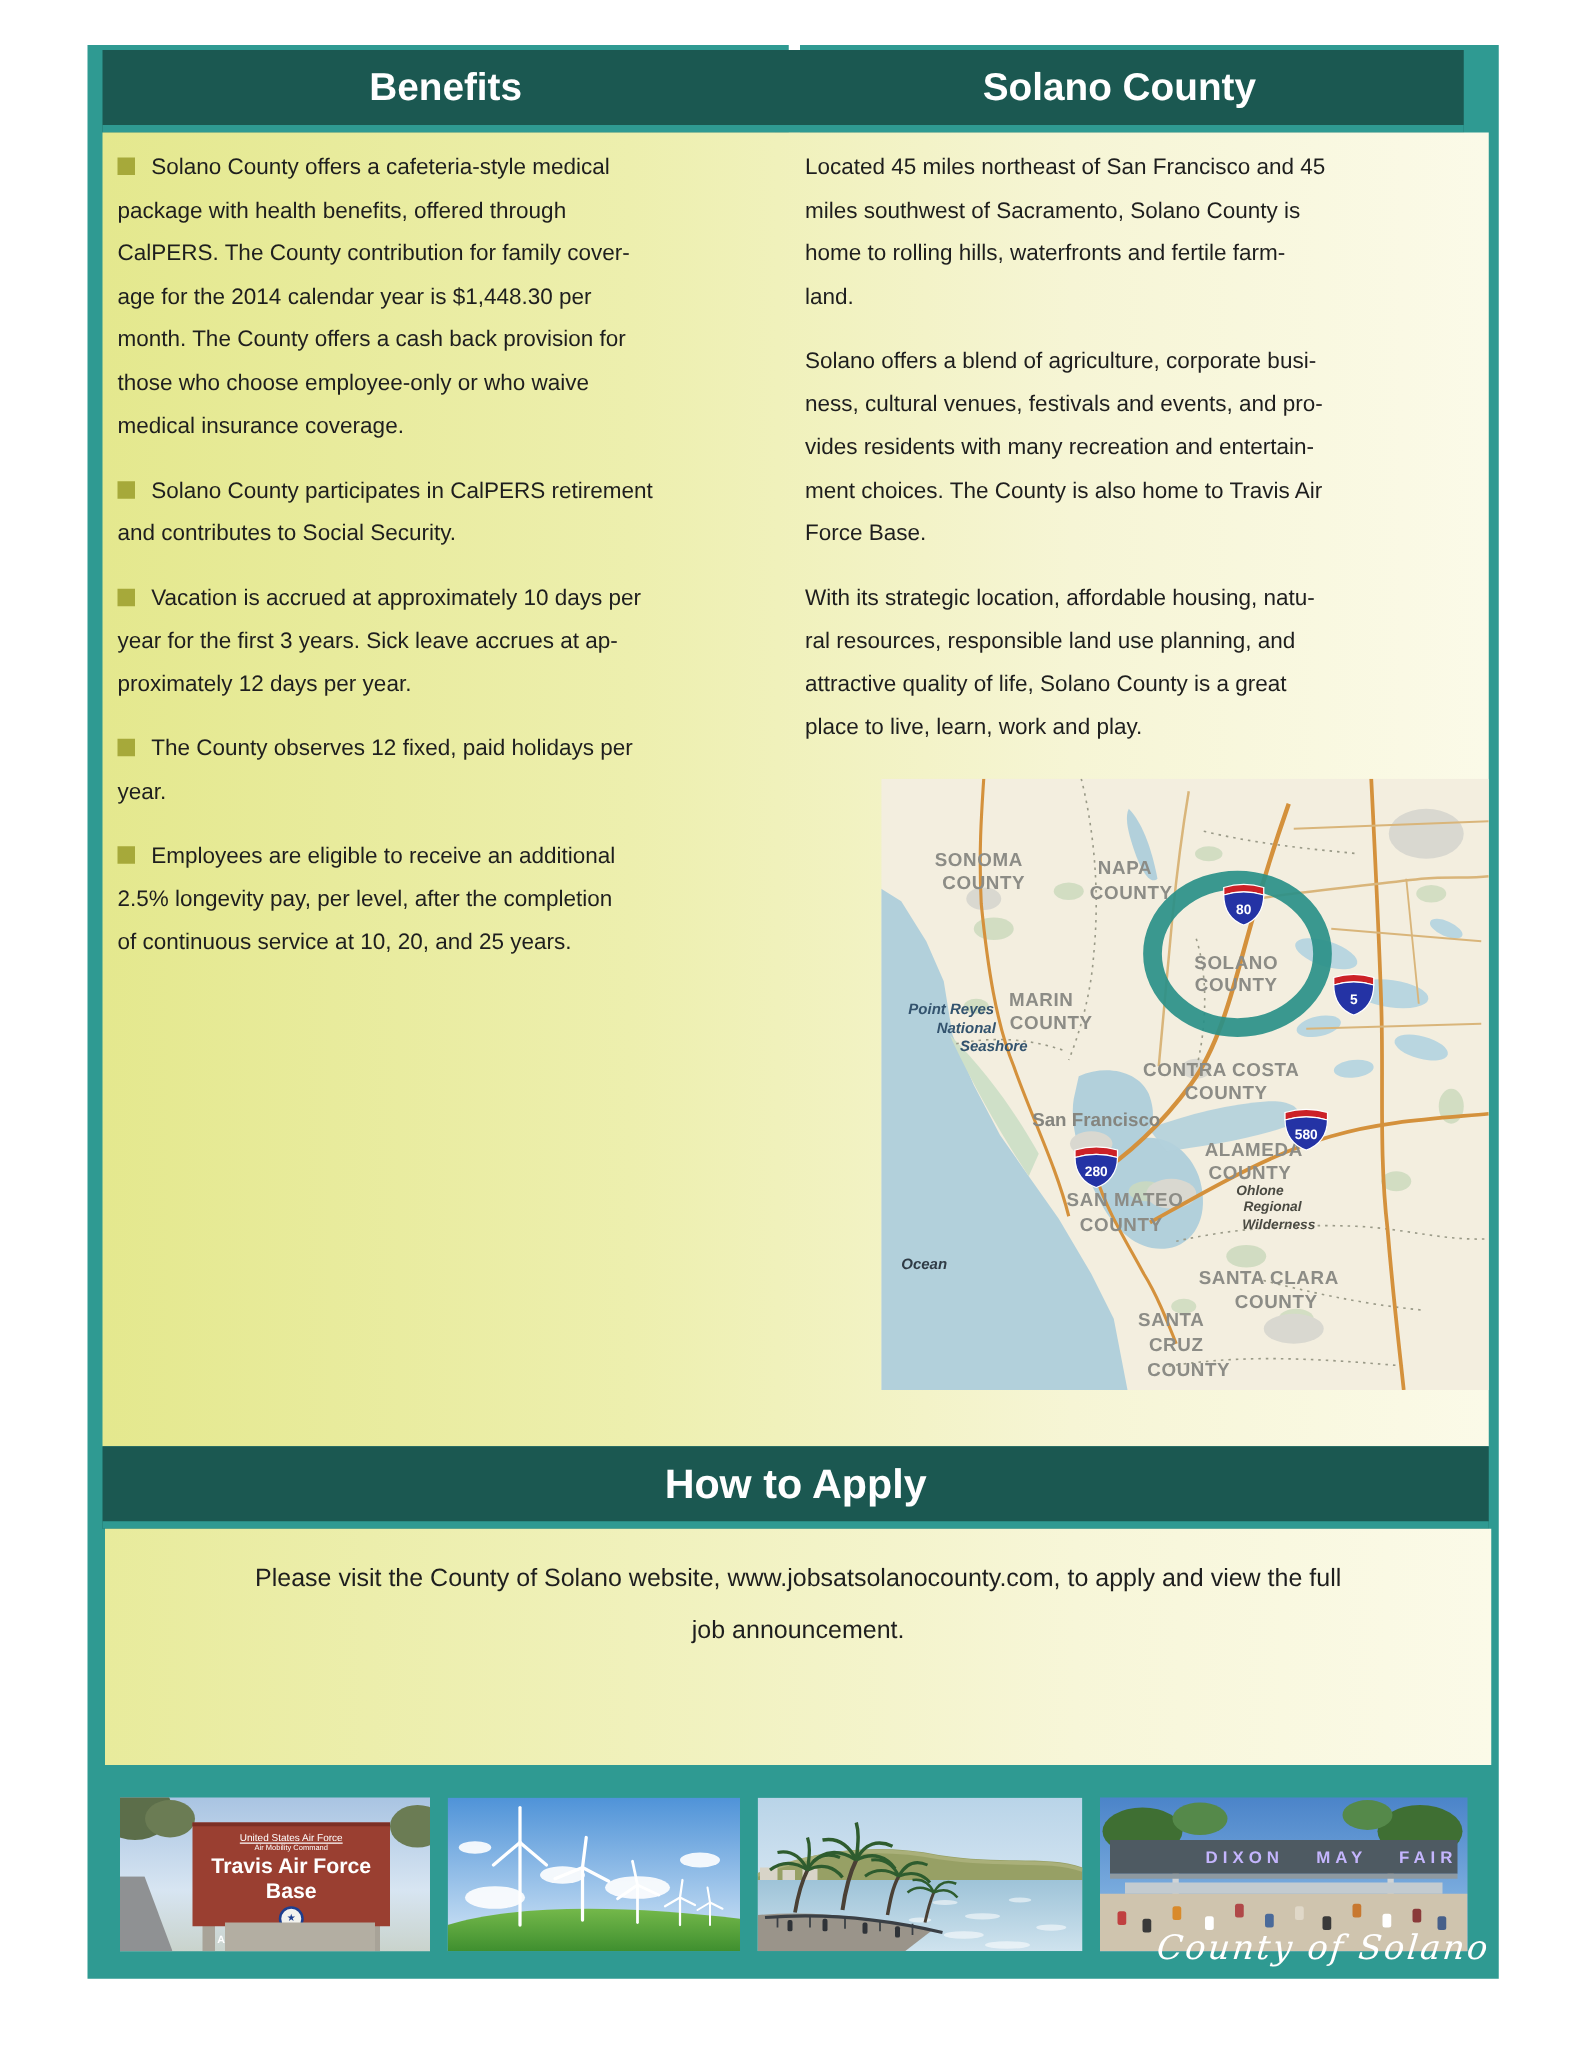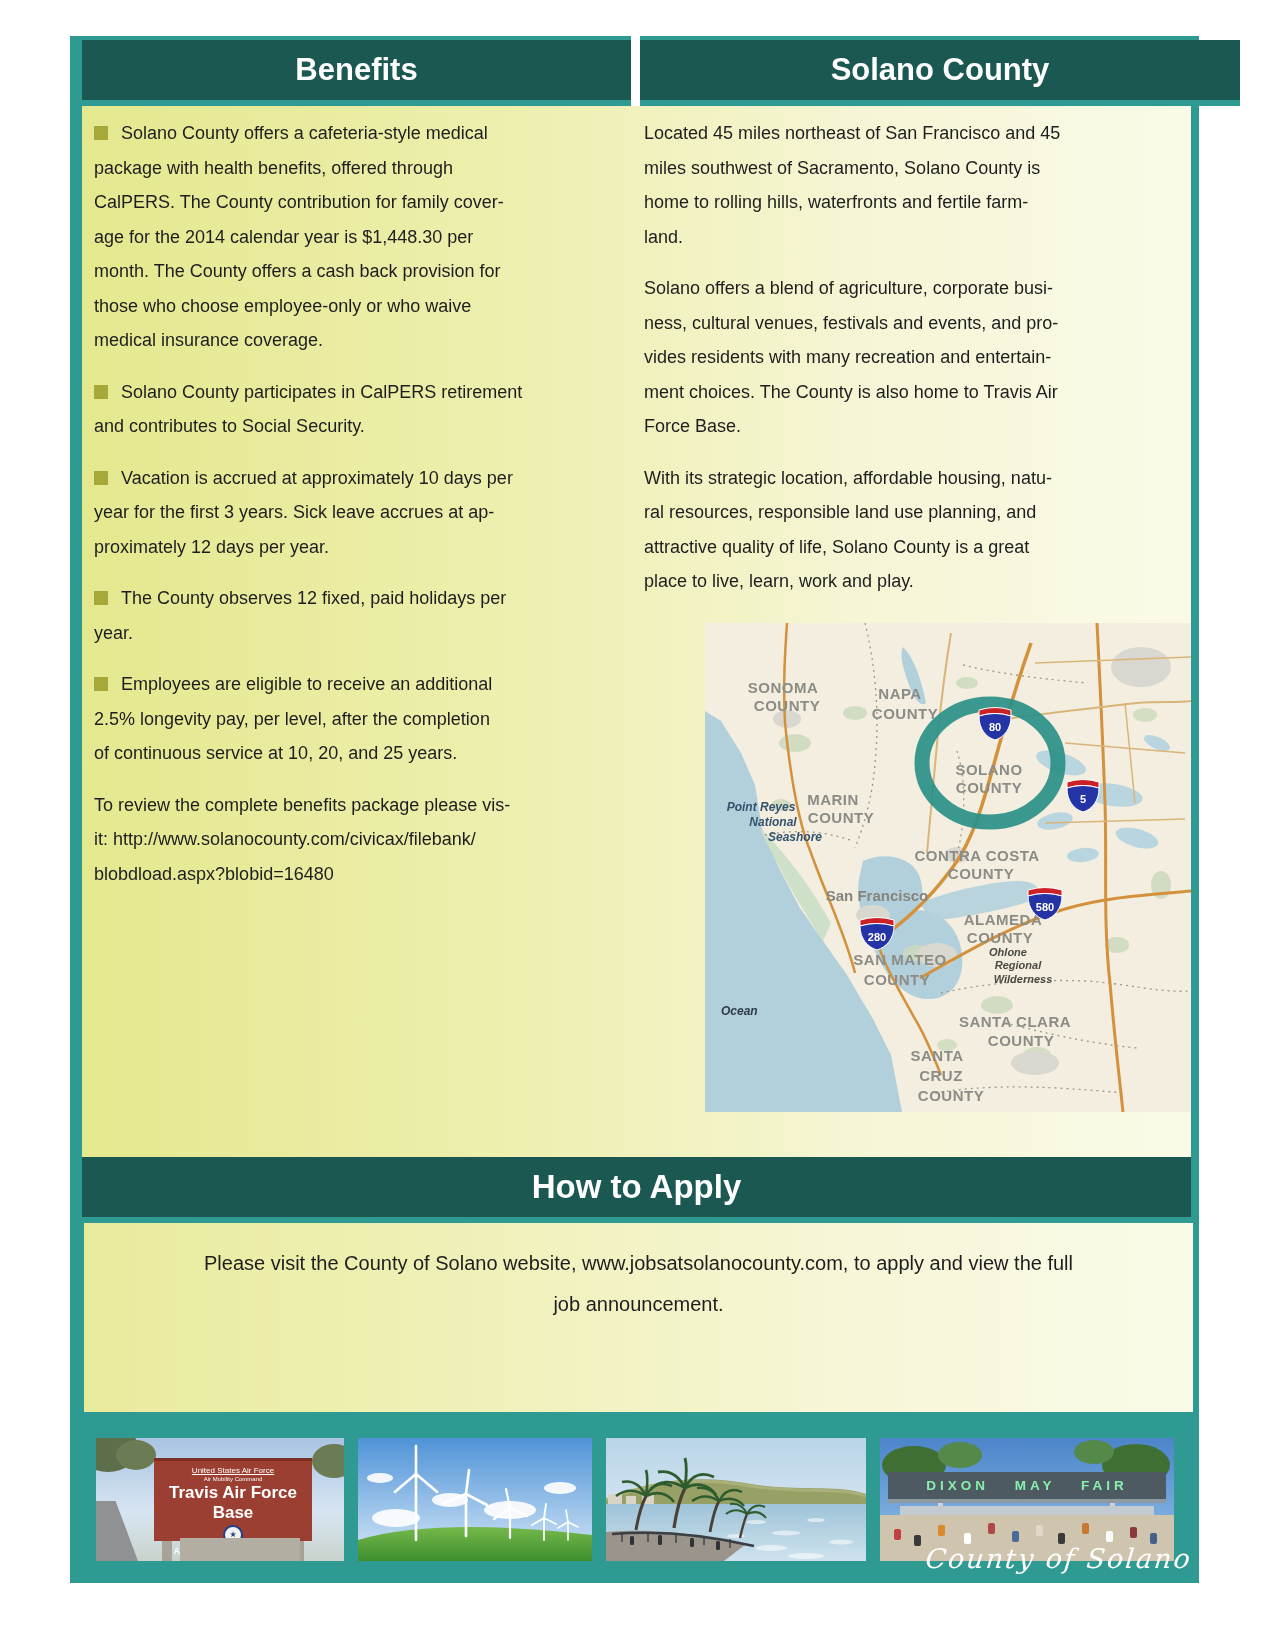--- a/index.html
+++ b/index.html
@@ -6,21 +6,21 @@
   .page{position:relative;width:1275px;height:1650px;background:#ffffff;overflow:hidden;
         font-family:"Liberation Sans",sans-serif;color:#1e1e1e;}
 
   
   .frame{position:absolute;left:70px;top:36px;width:1129px;height:1547px;background:#2f9a92;}
 
   
   .hdr{position:absolute;background:#1b5851;border-bottom:6px solid #2f9a92;
        color:#ffffff;font-weight:bold;font-size:31px;text-align:center;line-height:60px;height:60px;}
   .hdr-benefits{left:82px;top:40px;width:549px;}
-  .hdr-county{left:640px;top:40px;width:600px;}
+  .hdr-county{left:620px;top:40px;width:551px;}
   .hdr-gap{position:absolute;left:631px;top:36px;width:9px;height:70px;background:#ffffff;}
 
   
   .cols-body{position:absolute;left:82px;top:106px;width:1109px;height:1051px;
              background:linear-gradient(90deg,#e4e88e 0%,#edefae 38%,#f6f5d5 70%,#fbfae8 100%);}
   .col-text{position:absolute;top:10px;font-size:18px;line-height:34.5px;color:#1e1e1e;}
   .col-left{left:12px;width:508px;}
   .col-right{left:562px;width:512px;}
   .para{margin:0 0 17px 0;}
   .pre{white-space:pre-line;}
@@ -79,22 +79,22 @@
       border-radius:50%;color:#1d3f8f;font-size:8px;line-height:15px;}
   .tv-l4{font-size:8.5px;font-weight:bold;letter-spacing:.4px;}
   .tv-base{position:absolute;left:84px;top:100px;width:120px;height:23px;background:#b3aea2;}
   .tv-post{position:absolute;top:98px;width:10px;height:25px;background:#a8a398;}
 
   
   .ph4{background:linear-gradient(#4b84c9,#7fb0e0 70%,#9dc0e4);}
   .dx-tree{position:absolute;border-radius:50%;}
   .dx-pole{position:absolute;top:60px;width:5px;height:52px;background:#cfd3d6;}
   .dx-sign{position:absolute;left:8px;top:34px;width:278px;height:27px;background:#4e5a62;
-      color:#86efac;font-weight:bold;font-size:13.5px;letter-spacing:4px;word-spacing:18px;
-      text-align:center;line-height:27px;}
+      color:#c4b5fd;font-weight:bold;font-size:13.5px;letter-spacing:4px;word-spacing:18px;
+      text-align:right;line-height:27px;}
   .dx-trim{position:absolute;left:8px;top:61px;width:278px;height:4px;background:#8e99a0;}
   .dx-canopy{position:absolute;left:20px;top:68px;width:254px;height:9px;background:#c3cbd0;}
   .dx-crowd{position:absolute;left:0;top:77px;width:294px;height:46px;background:#cfc4ae;}
   .dot{position:absolute;width:7px;height:11px;border-radius:2px;}
 
   .signature{position:absolute;top:1543px;left:880px;width:312px;text-align:right;
       font-family:"DejaVu Serif",serif;font-style:italic;font-size:27px;color:#ffffff;
       transform:skewX(-6deg);letter-spacing:2px;}
 </style>
 </head>
@@ -135,23 +135,20 @@
       </div>
       <div class="para">
         <span class="sq"></span><span class="pre">The County observes 12 fixed, paid holidays per
 year.</span>
       </div>
       <div class="para">
         <span class="sq"></span><span class="pre">Employees are eligible to receive an additional
 2.5% longevity pay, per level, after the completion
 of continuous service at 10, 20, and 25 years.</span>
       </div>
-      <div class="para pre">To review the complete benefits package please vis-
-it: http://www.solanocounty.com/civicax/filebank/
-blobdload.aspx?blobid=16480</div>
     </div>
 
     <div class="col-text col-right">
       <div class="para pre">Located 45 miles northeast of San Francisco and 45
 miles southwest of Sacramento, Solano County is
 home to rolling hills, waterfronts and fertile farm-
 land.</div>
       <div class="para pre">Solano offers a blend of agriculture, corporate busi-
 ness, cultural venues, festivals and events, and pro-
 vides residents with many recreation and entertain-

